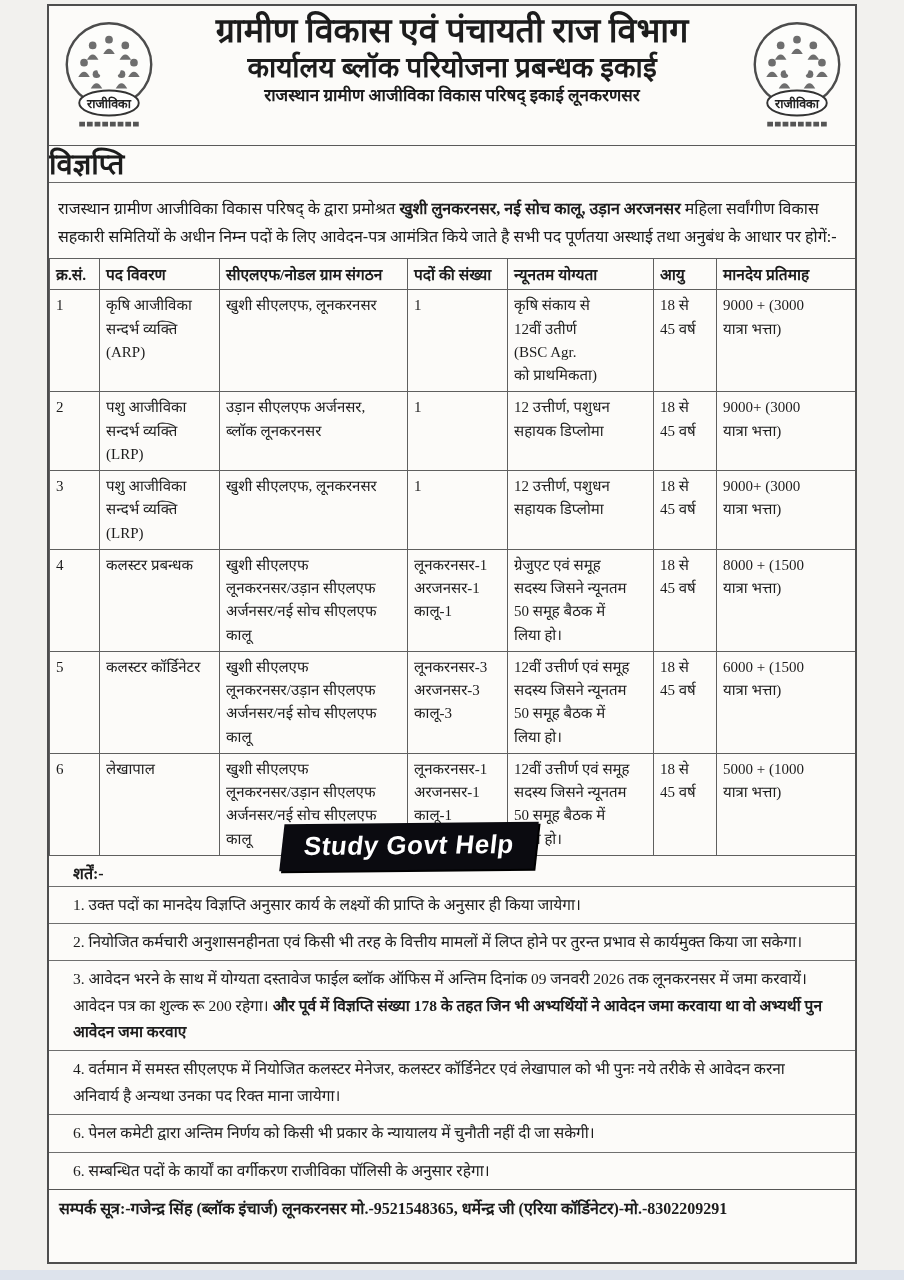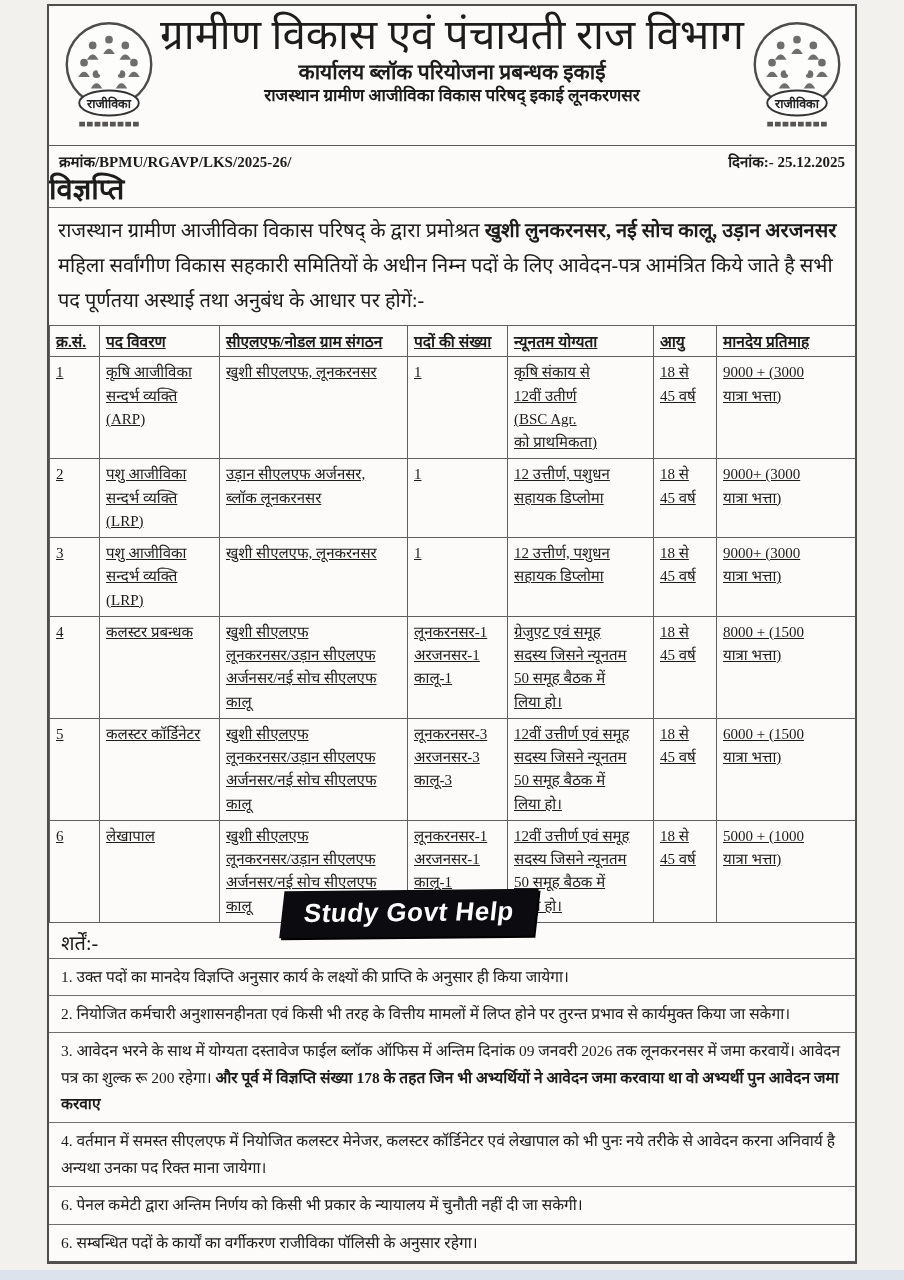--- a/index.html
+++ b/index.html
@@ -24,64 +24,64 @@
     position: relative;
     height: 140px;
     border-bottom: 1px solid #5a5a5a;
     padding-top: 6px;
     text-align: center;
   }
   .logo { position: absolute; top: 14px; width: 96px; height: 118px; }
   .logo.left  { left: 12px; }
   .logo.right { right: 10px; }
   .gov-line  { font-size: 17px; font-weight: 600; letter-spacing: .5px; }
-  .dept-line { font-size: 42px; font-weight: 400; line-height: 1.12; }
-  .office-line { font-size: 21px; font-weight: 700; line-height: 1.25; font-family: Liberation Serif, serif; }
+  .dept-line { font-size: 34px; font-weight: 700; line-height: 1.12; }
+  .office-line { font-size: 28px; font-weight: 700; line-height: 1.25; font-family: Liberation Serif, serif; }
   .unit-line { font-size: 17px; font-weight: 700; line-height: 1.3; }
   
   .ref-row {
     display: flex; justify-content: space-between;
     padding: 5px 10px 0 10px;
     font-size: 15px; font-weight: 600;
   }
   .notice-title { text-align: left; font-size: 29px; font-weight: 700; line-height: 1.25; }
   .intro {
     border-top: 1px solid #6a6a6a;
-    padding: 5px 9px 7px 9px;
-    font-size: 20px; line-height: 1.75; text-align: left;
+    padding: 12px 9px 7px 9px;
+    font-size: 16px; line-height: 1.75; text-align: left;
   }
   .intro .b { font-weight: 700; }
   
   .table-wrap { position: relative; }
   table { width: 100%; border-collapse: collapse; table-layout: fixed; font-size: 15px; }
   th, td {
     border: 1px solid #5f5f5f;
     padding: 4px 6px;
     vertical-align: top; text-align: left;
   }
   th { font-weight: 700; font-size: 15.5px; white-space: pre-line; overflow: hidden; }
   td { white-space: pre-line; line-height: 1.55; font-weight: 500; }
-  table tr { page-break-inside: avoid; text-decoration: underline; }
+  table tr { page-break-inside: avoid; }
   .watermark {
     position: absolute;
     left: 233px; bottom: -14px;
     background: #0b0b10;
     color: #ffffff;
     font-family: "Liberation Sans", "DejaVu Sans", sans-serif;
     font-weight: 700; font-size: 26px; letter-spacing: .5px;
     padding: 7px 22px 9px 22px;
     transform: skewX(-7deg) rotate(-0.6deg);
     box-shadow: 2px 2px 0 #000;
     z-index: 6;
   }
   
-  .cond-label { padding: 6px 10px 2px 12px; font-size: 20px; font-weight: 400; }
+  .cond-label { padding: 6px 10px 2px 24px; font-size: 16px; font-weight: 700; }
   .cond {
     border-top: 1px solid #6f6f6f;
-    padding: 5px 12px;
+    padding: 5px 24px;
     font-size: 15.5px; line-height: 1.7;
   }
   .cond .bold { font-weight: 700; }
   
   .footer-box {
     border-top: 1px solid #555;
     padding: 7px 10px 8px 10px;
     font-size: 16px; font-weight: 700;
   }
   .bottom-strip {
@@ -172,24 +172,20 @@
       <ellipse cx="50" cy="86" rx="31" ry="13" fill="#ffffff" stroke="#333" stroke-width="2"></ellipse>
       <text x="50" y="91" text-anchor="middle" font-size="13" font-weight="bold" fill="#222">राजीविका</text>
       <line x1="19" y1="108" x2="81" y2="108" stroke="#555" stroke-width="5" stroke-dasharray="6 2"></line>
     </svg>
 
     <div class="dept-line">ग्रामीण विकास एवं पंचायती राज विभाग</div>
     <div class="office-line">कार्यालय ब्लॉक परियोजना प्रबन्धक इकाई</div>
     <div class="unit-line">राजस्थान ग्रामीण आजीविका विकास परिषद् इकाई लूनकरणसर</div>
   </div>
 
-  <div class="ref-row">
-    <span>क्रमांक/BPMU/RGAVP/LKS/2025-26/</span>
-    <span>दिनांक:- 25.12.2025</span>
-  </div>
 
   <div class="notice-title">विज्ञप्ति</div>
 
   <p class="intro"><span>राजस्थान ग्रामीण आजीविका विकास परिषद् के द्वारा प्रमोश्रत </span><span class="b">खुशी लुनकरनसर, नई सोच कालू, उड़ान अरजनसर </span><span>महिला सर्वांगीण विकास सहकारी समितियों के अधीन निम्न पदों के लिए आवेदन-पत्र आमंत्रित किये जाते है सभी पद पूर्णतया अस्थाई तथा अनुबंध के आधार पर होगें:-</span></p>
 
   <div class="table-wrap">
     <table>
       <colgroup>
         <col style="width:50px">
           <col style="width:120px">

